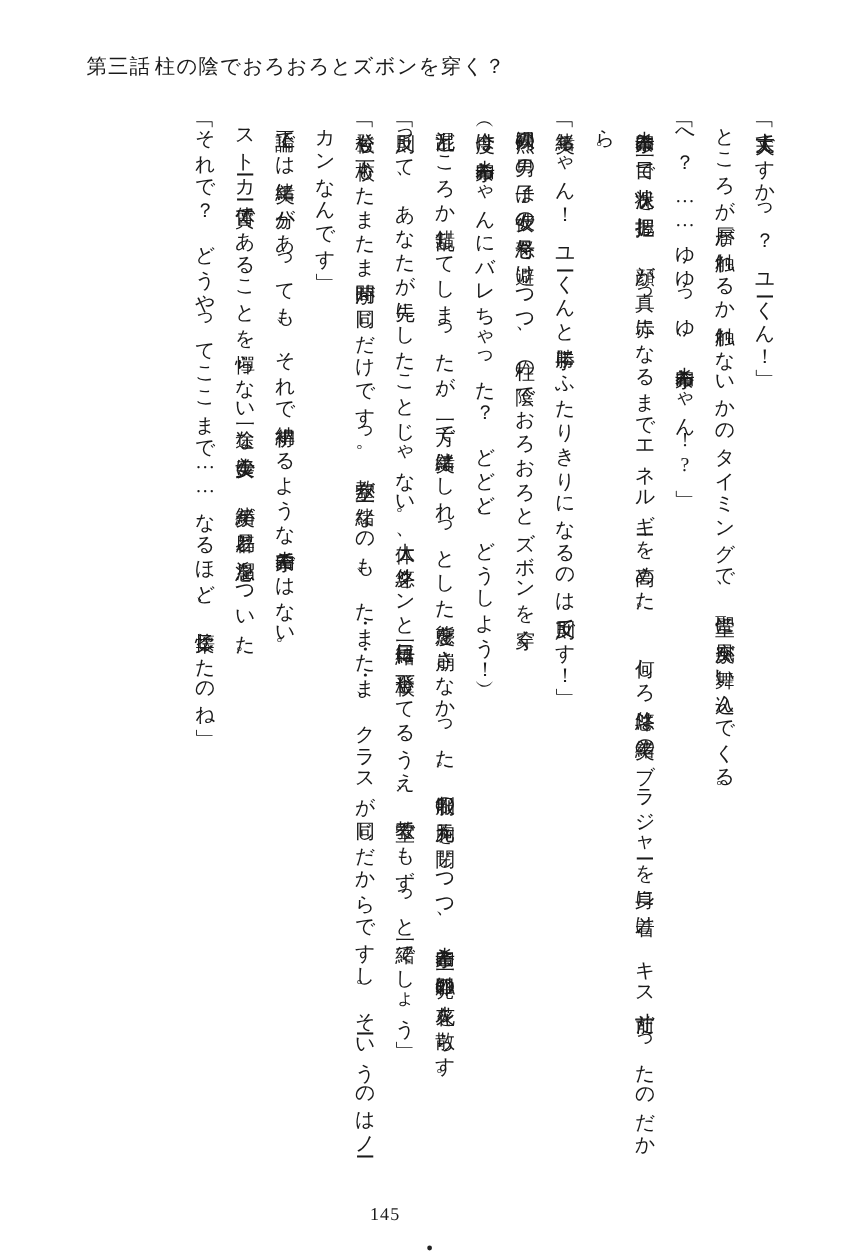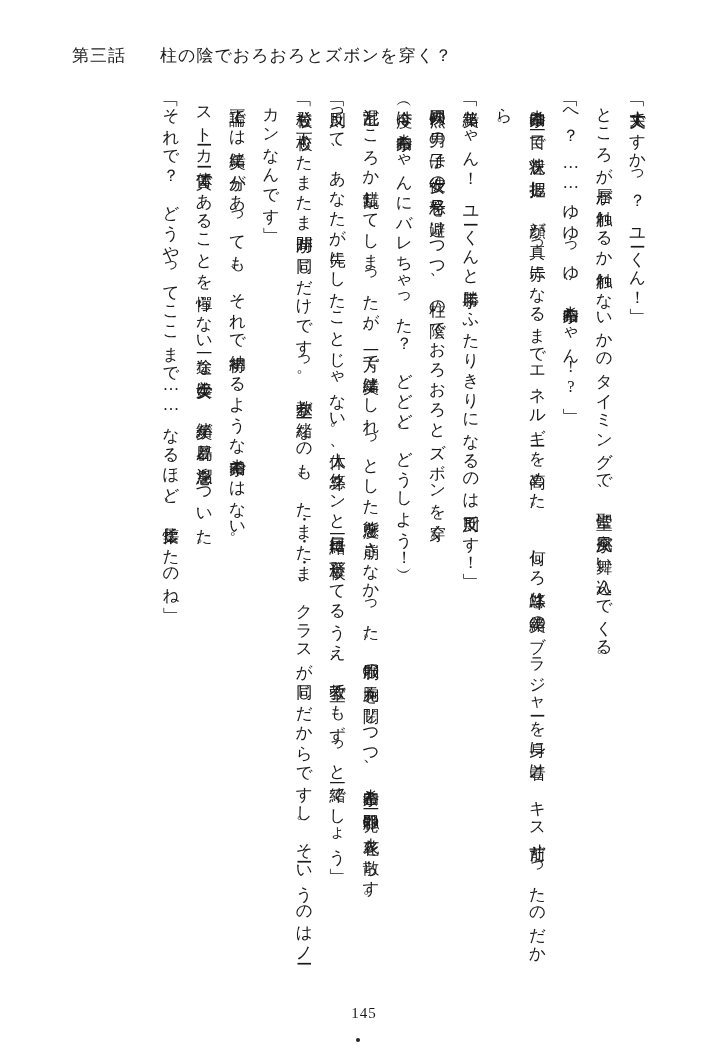--- a/index.html
+++ b/index.html
@@ -29,21 +29,21 @@
   .chapter-head {
     position: absolute;
     top: 44px;
     left: 72px;
     font-size: 17px;
     letter-spacing: 1px;
     white-space: nowrap;
     font-weight: 500;
   }
   .chapter-head .ch-num {
-    margin-right: 34px;
+    margin-right: 3px;
   }
 
   
   .body-text {
     position: absolute;
     top: 96px;
     right: 64px;
     height: 860px;
     width: 568px;
     writing-mode: vertical-rl;
@@ -62,21 +62,20 @@
 
   
   .page-number {
     position: absolute;
     bottom: 28px;
     left: 0;
     width: 642px;
     text-align: center;
     font-size: 15px;
     letter-spacing: 1px;
-    padding-left: 43px;
   }
 
   .footer-mark {
     position: absolute;
     bottom: 8px;
     left: 356px;
     width: 4px;
     height: 4px;
     background: #222;
     border-radius: 50%;

